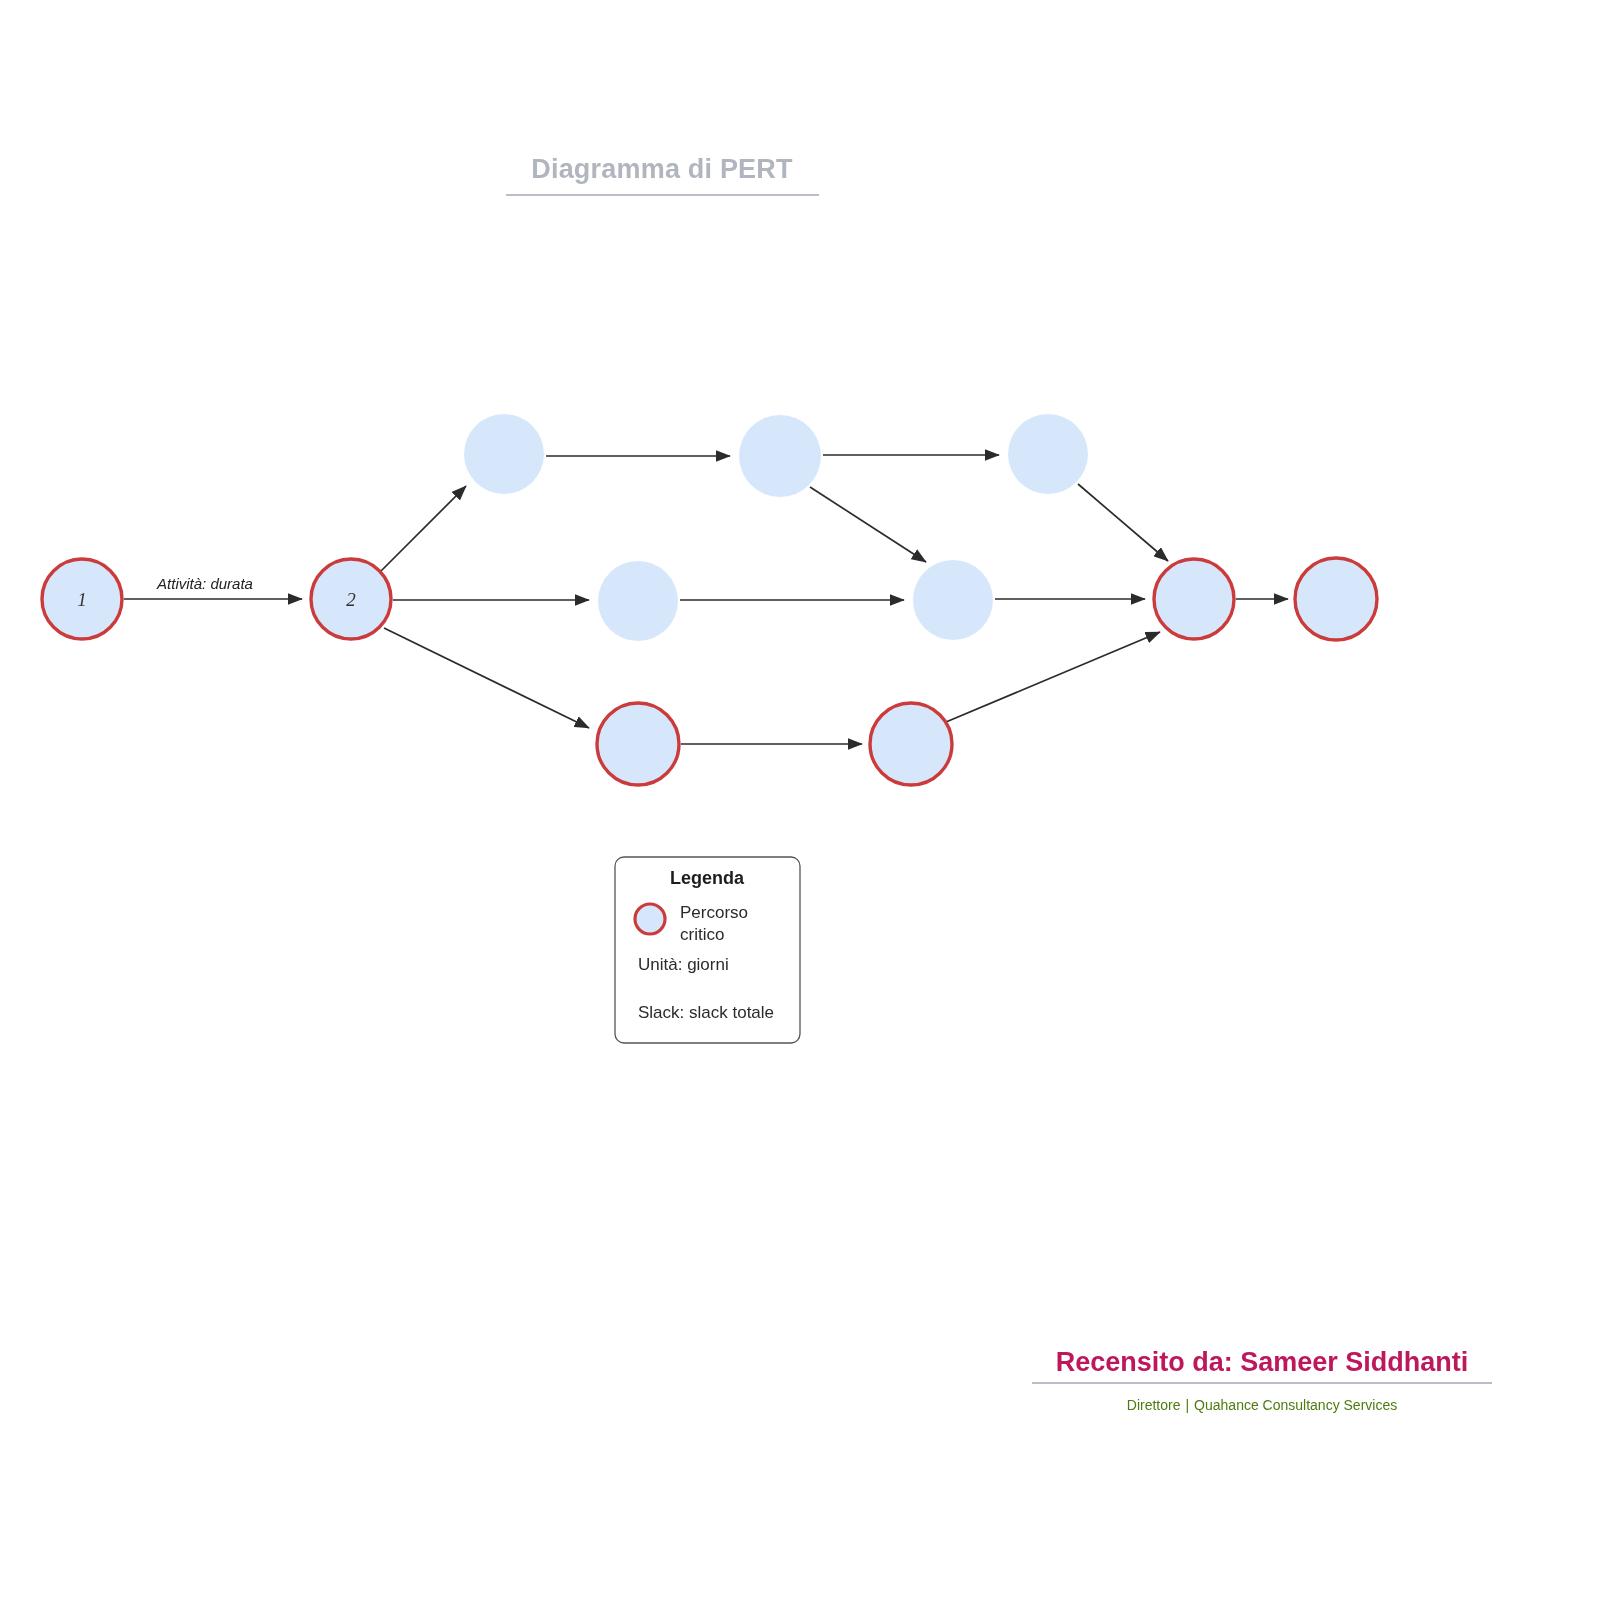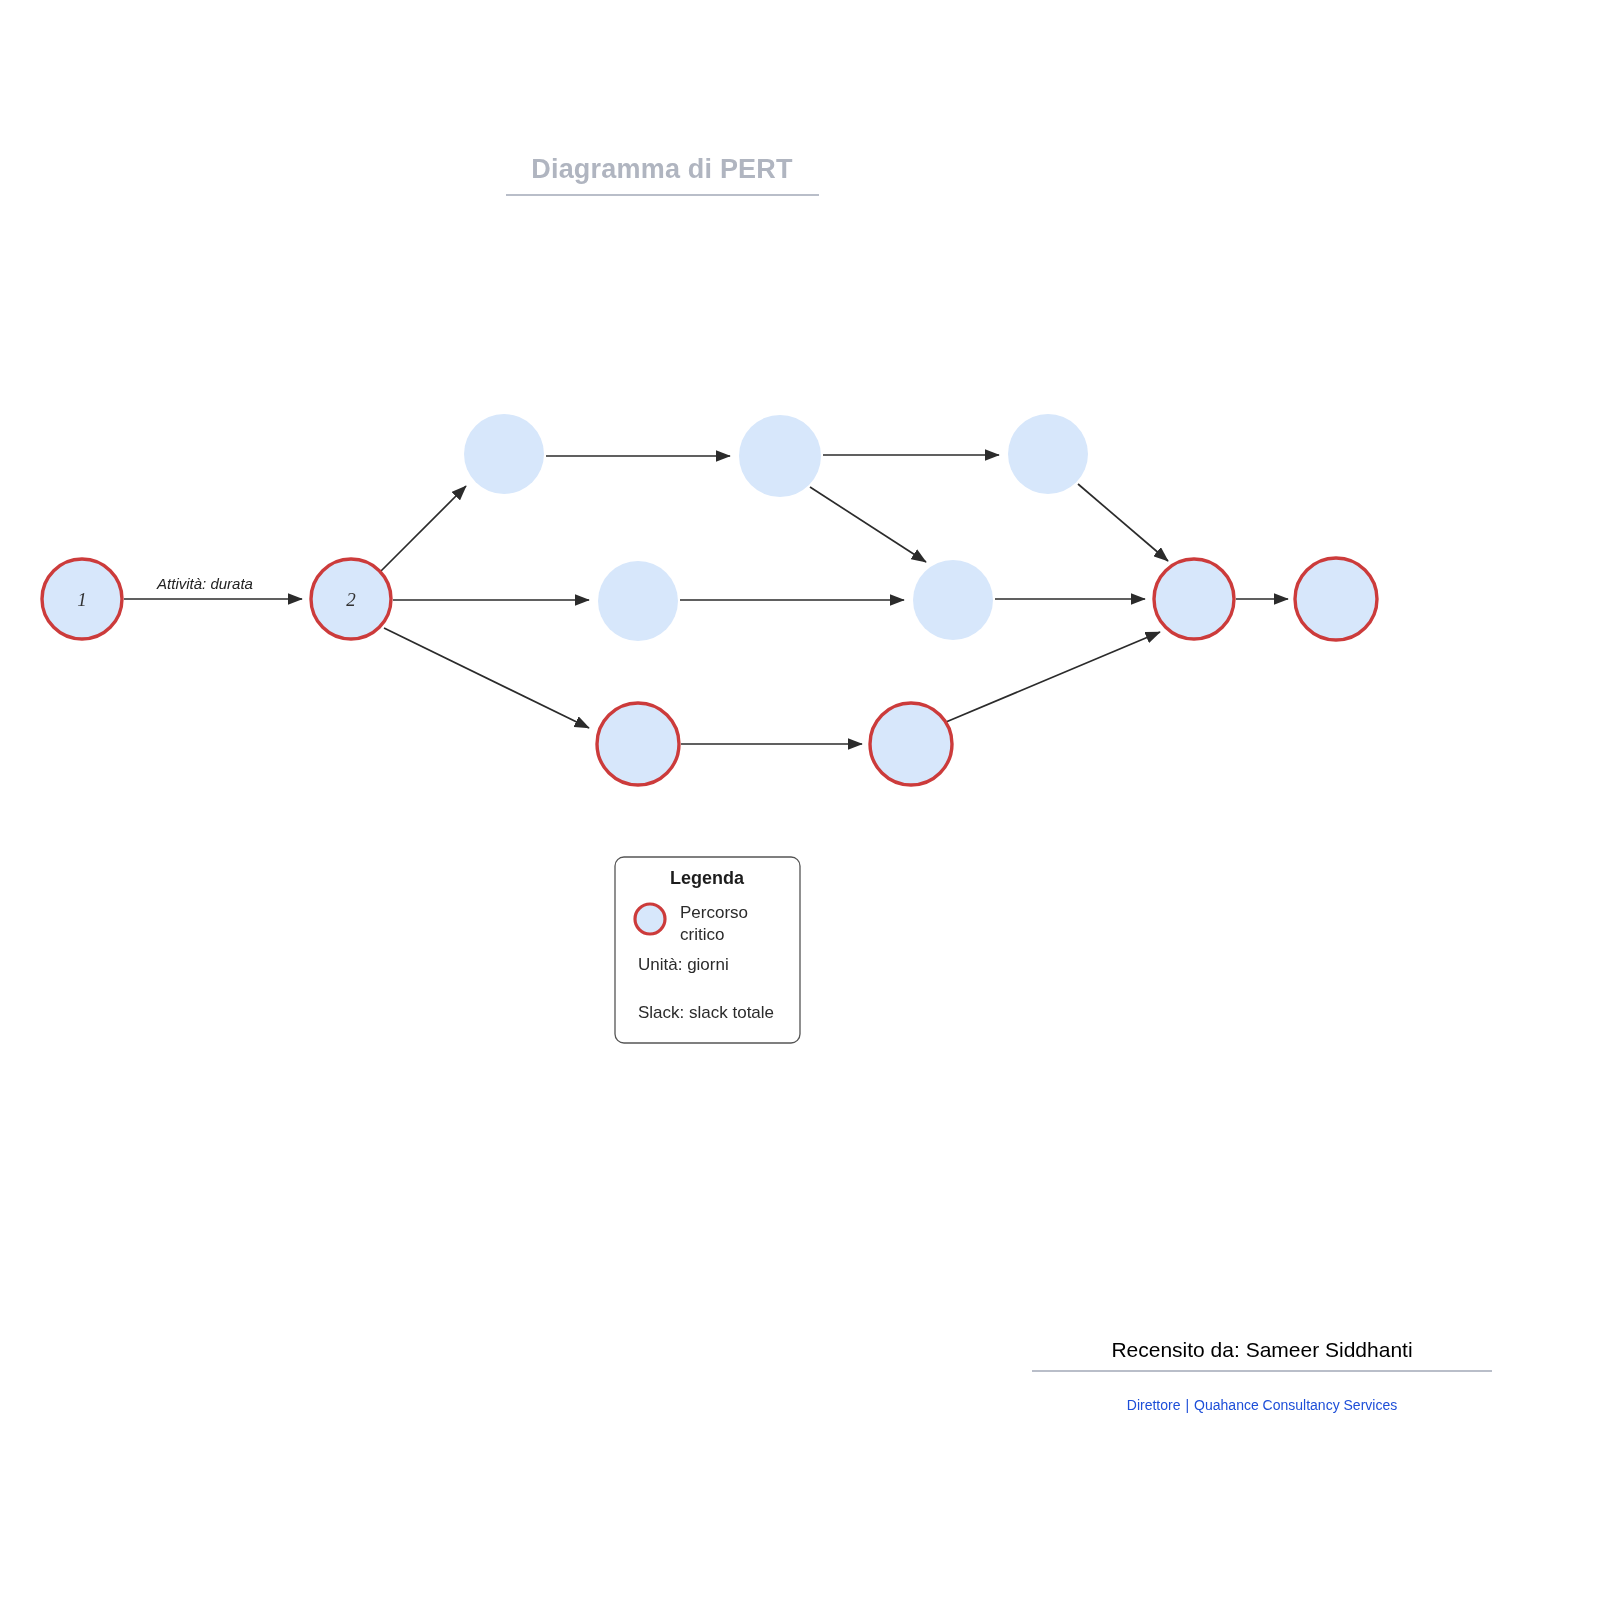--- a/index.html
+++ b/index.html
@@ -58,36 +58,36 @@
 
   
   #footer {
     position: absolute;
     right: 108px;
     bottom: 186px;
     width: 460px;
     text-align: center;
   }
   #footer-name {
-    font-size: 21px;
-    font-weight: normal;
-    color: #000000;
+    font-size: 27px;
+    font-weight: bold;
+    color: #be185d;
     line-height: 30px;
     white-space: nowrap;
   }
   #footer-rule {
     width: 460px;
     height: 2px;
     background: #b9bec9;
     margin: 5px 0 0 0;
   }
   #footer-role {
-    margin-top: 24px;
+    margin-top: 12px;
     font-size: 14px;
-    color: #1d4ed8;
+    color: #4d7c0f;
     line-height: 18px;
     white-space: nowrap;
   }
   #footer-role .sep { padding: 0 5px; }
 
   .node-label {
     font-style: italic;
     font-size: 19px;
     fill: #333333;
     font-family: "Liberation Serif", serif;

